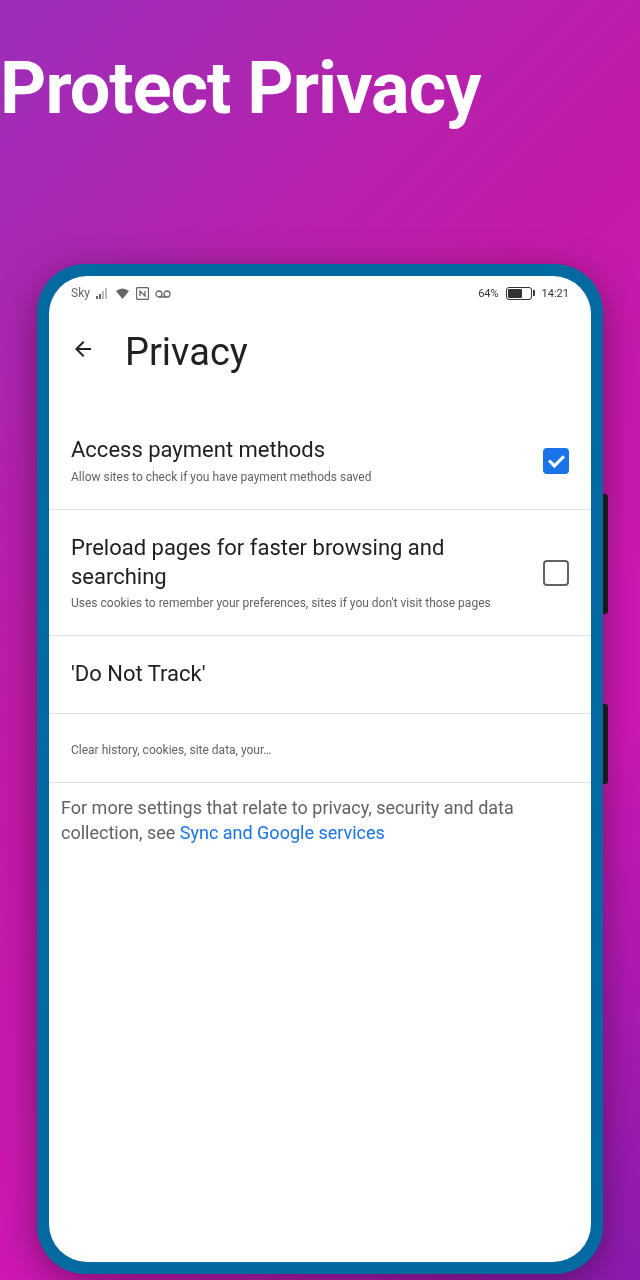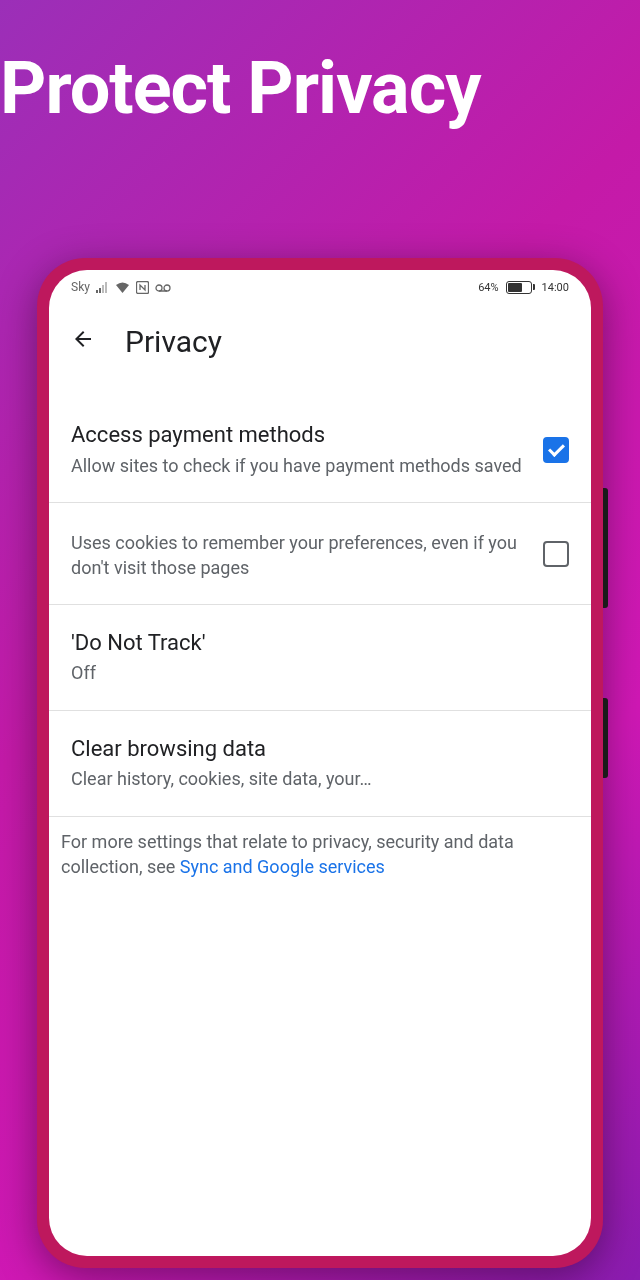--- a/index.html
+++ b/index.html
@@ -19,25 +19,25 @@
       text-align: left;
       color: #ffffff;
       font-size: 72px;
       font-weight: 700;
       line-height: 1.15;
       margin-top: 48px;
       letter-spacing: -1px;
     }
     .phone-frame {
       position: absolute;
-      top: 258px;
+      top: 264px;
       left: 37px;
       width: 566px;
       height: 1010px;
-      background: #be185d;
+      background: #0369a1;
       border-radius: 48px;
       padding: 12px;
       box-shadow: 0 10px 40px rgba(0,0,0,0.4);
     }
     .phone-side-btn {
       position: absolute;
       right: -5px;
       width: 5px;
       background: #1a1a1a;
       border-radius: 0 3px 3px 0;
@@ -78,21 +78,21 @@
       align-items: center;
       padding: 26px 22px 24px;
       gap: 30px;
     }
     .back-arrow {
       font-size: 26px;
       color: #222;
       font-weight: 400;
     }
     .page-title {
-      font-size: 30px;
+      font-size: 38px;
       font-weight: 400;
       color: #202124;
     }
     .settings-list {
       padding: 0;
     }
     .setting-item {
       display: flex;
       align-items: center;
       justify-content: space-between;
@@ -106,21 +106,21 @@
       flex: 1;
       padding-right: 4px;
     }
     .setting-title {
       font-size: 22px;
       color: #202124;
       font-weight: 400;
       line-height: 1.3;
     }
     .setting-subtitle {
-      font-size: 18px;
+      font-size: 12px;
       color: #5f6368;
       margin-top: 4px;
       line-height: 1.35;
     }
     .checkbox {
       width: 26px;
       height: 26px;
       border: 2.5px solid #5f6368;
       border-radius: 4px;
       flex-shrink: 0;
@@ -222,21 +222,21 @@
         </span>
       </div>
       <div class="status-right">
         <span>64%</span>
         <span class="battery-icon">
           <span class="battery-body">
               <span class="battery-fill"></span>
             </span>
             <span class="battery-tip"></span>
         </span>
-        <span>14:00</span>
+        <span>14:21</span>
       </div>
     </div>
 
     <div class="header-bar">
       <span class="back-arrow">
         <svg width="24" height="24" viewBox="0 0 24 24">
             <path d="M20 11H7.8l5.6-5.6L12 4l-8 8 8 8 1.4-1.4L7.8 13H20z" fill="#202124"></path>
           </svg>
       </span>
       <span class="page-title">Privacy</span>
@@ -247,35 +247,34 @@
       <div class="setting-item">
         <div class="setting-text">
           <div class="setting-title">Access payment methods</div>
           <div class="setting-subtitle">Allow sites to check if you have payment methods saved</div>
         </div>
         <div class="checkbox checked"></div>
       </div>
 
       <div class="setting-item">
         <div class="setting-text">
-          <div class="setting-subtitle">Uses cookies to remember your preferences, even if you don't visit those pages</div>
+          <div class="setting-title">Preload pages for faster browsing and searching</div>
+          <div class="setting-subtitle">Uses cookies to remember your preferences, sites if you don't visit those pages</div>
         </div>
         <div class="checkbox"></div>
       </div>
 
       <div class="setting-item">
         <div class="setting-text">
           <div class="setting-title">'Do Not Track'</div>
-          <div class="setting-subtitle">Off</div>
-        </div>
-      </div>
-
-      <div class="setting-item">
-        <div class="setting-text">
-          <div class="setting-title">Clear browsing data</div>
+        </div>
+      </div>
+
+      <div class="setting-item">
+        <div class="setting-text">
           <div class="setting-subtitle">Clear history, cookies, site data, your…</div>
         </div>
       </div>
 
     </div>
 
     <div class="footer-note">
       <span>For more settings that relate to privacy, security and data collection, see </span><span class="link">Sync and Google services</span>
     </div>
 

